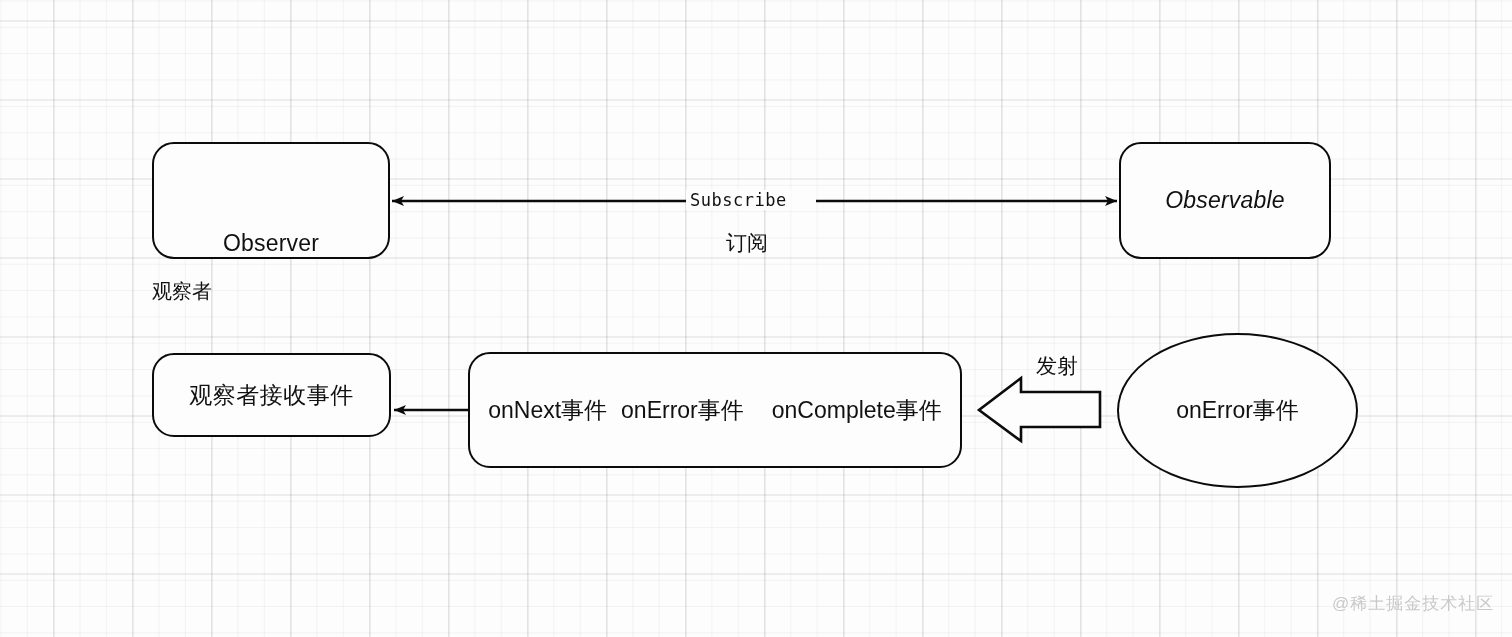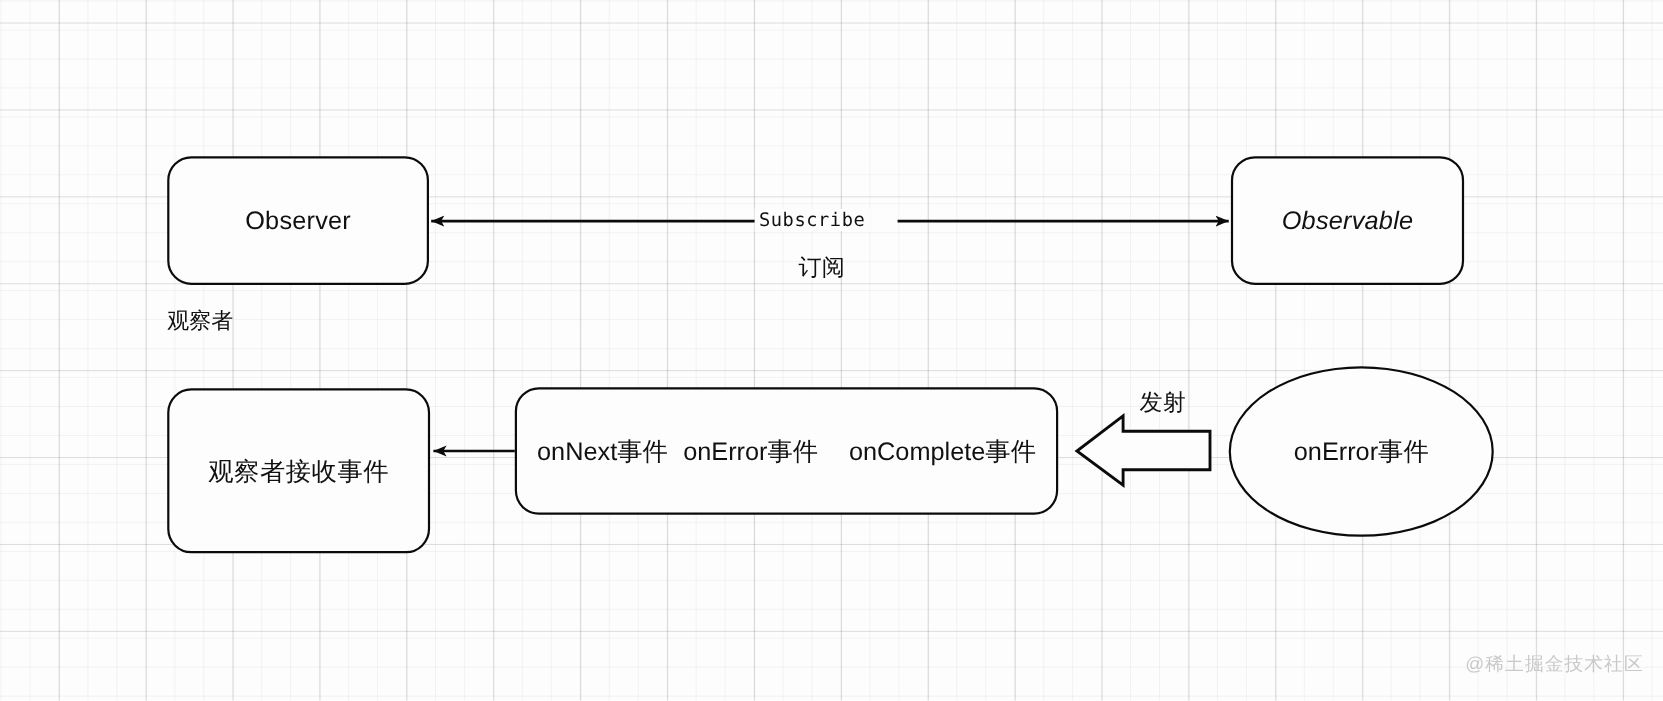--- a/index.html
+++ b/index.html
@@ -142,33 +142,33 @@
 
     <g>
       <line x1="468" y1="410" x2="394" y2="410" stroke="#0b0b0b" stroke-width="2.4" marker-end="url(#arrow-right)"></line>
     </g>
 
     <g>
       <path d="M 1100 392 L 1021 392 L 1021 378 L 979 410 L 1021 441 L 1021 427 L 1100 427 Z" fill="#fdfdfd" stroke="#0b0b0b" stroke-width="2.6" stroke-linejoin="miter"></path>
     </g>
   </svg>
 
-  <div class="node rbox" style="left:152px; top:142px; width:238px; height:117px;">
+  <div class="node rbox" style="left:152px; top:142px; width:238px; height:117px;align-items:flex-end;">
     <span class="label-latin">Observer</span>
   </div>
   <div class="caption" style="left:152px; top:278px; width:238px;">观察者</div>
 
   <div class="node rbox" style="left:1119px; top:142px; width:212px; height:117px;font-style:italic;">
     <span class="label-latin">Observable</span>
   </div>
 
   <div class="edge-label mono" style="left:686px; top:190px;">Subscribe</div>
   <div class="edge-label cjk" style="left:726px; top:229px;">订阅</div>
 
-  <div class="node rbox" style="left:152px; top:353px; width:239px; height:150px;">
+  <div class="node rbox" style="left:152px; top:353px; width:239px; height:84px;">
     <span class="label-cjk">观察者接收事件</span>
   </div>
 
   <div class="node rbox" style="left:468px; top:352px; width:494px; height:116px;">
     <div class="events-inner label-mixed">
       <span>onNext事件</span>
       <span class="gap-a"></span>
       <span>onError事件</span>
       <span class="gap-b"></span>
       <span>onComplete事件</span>

